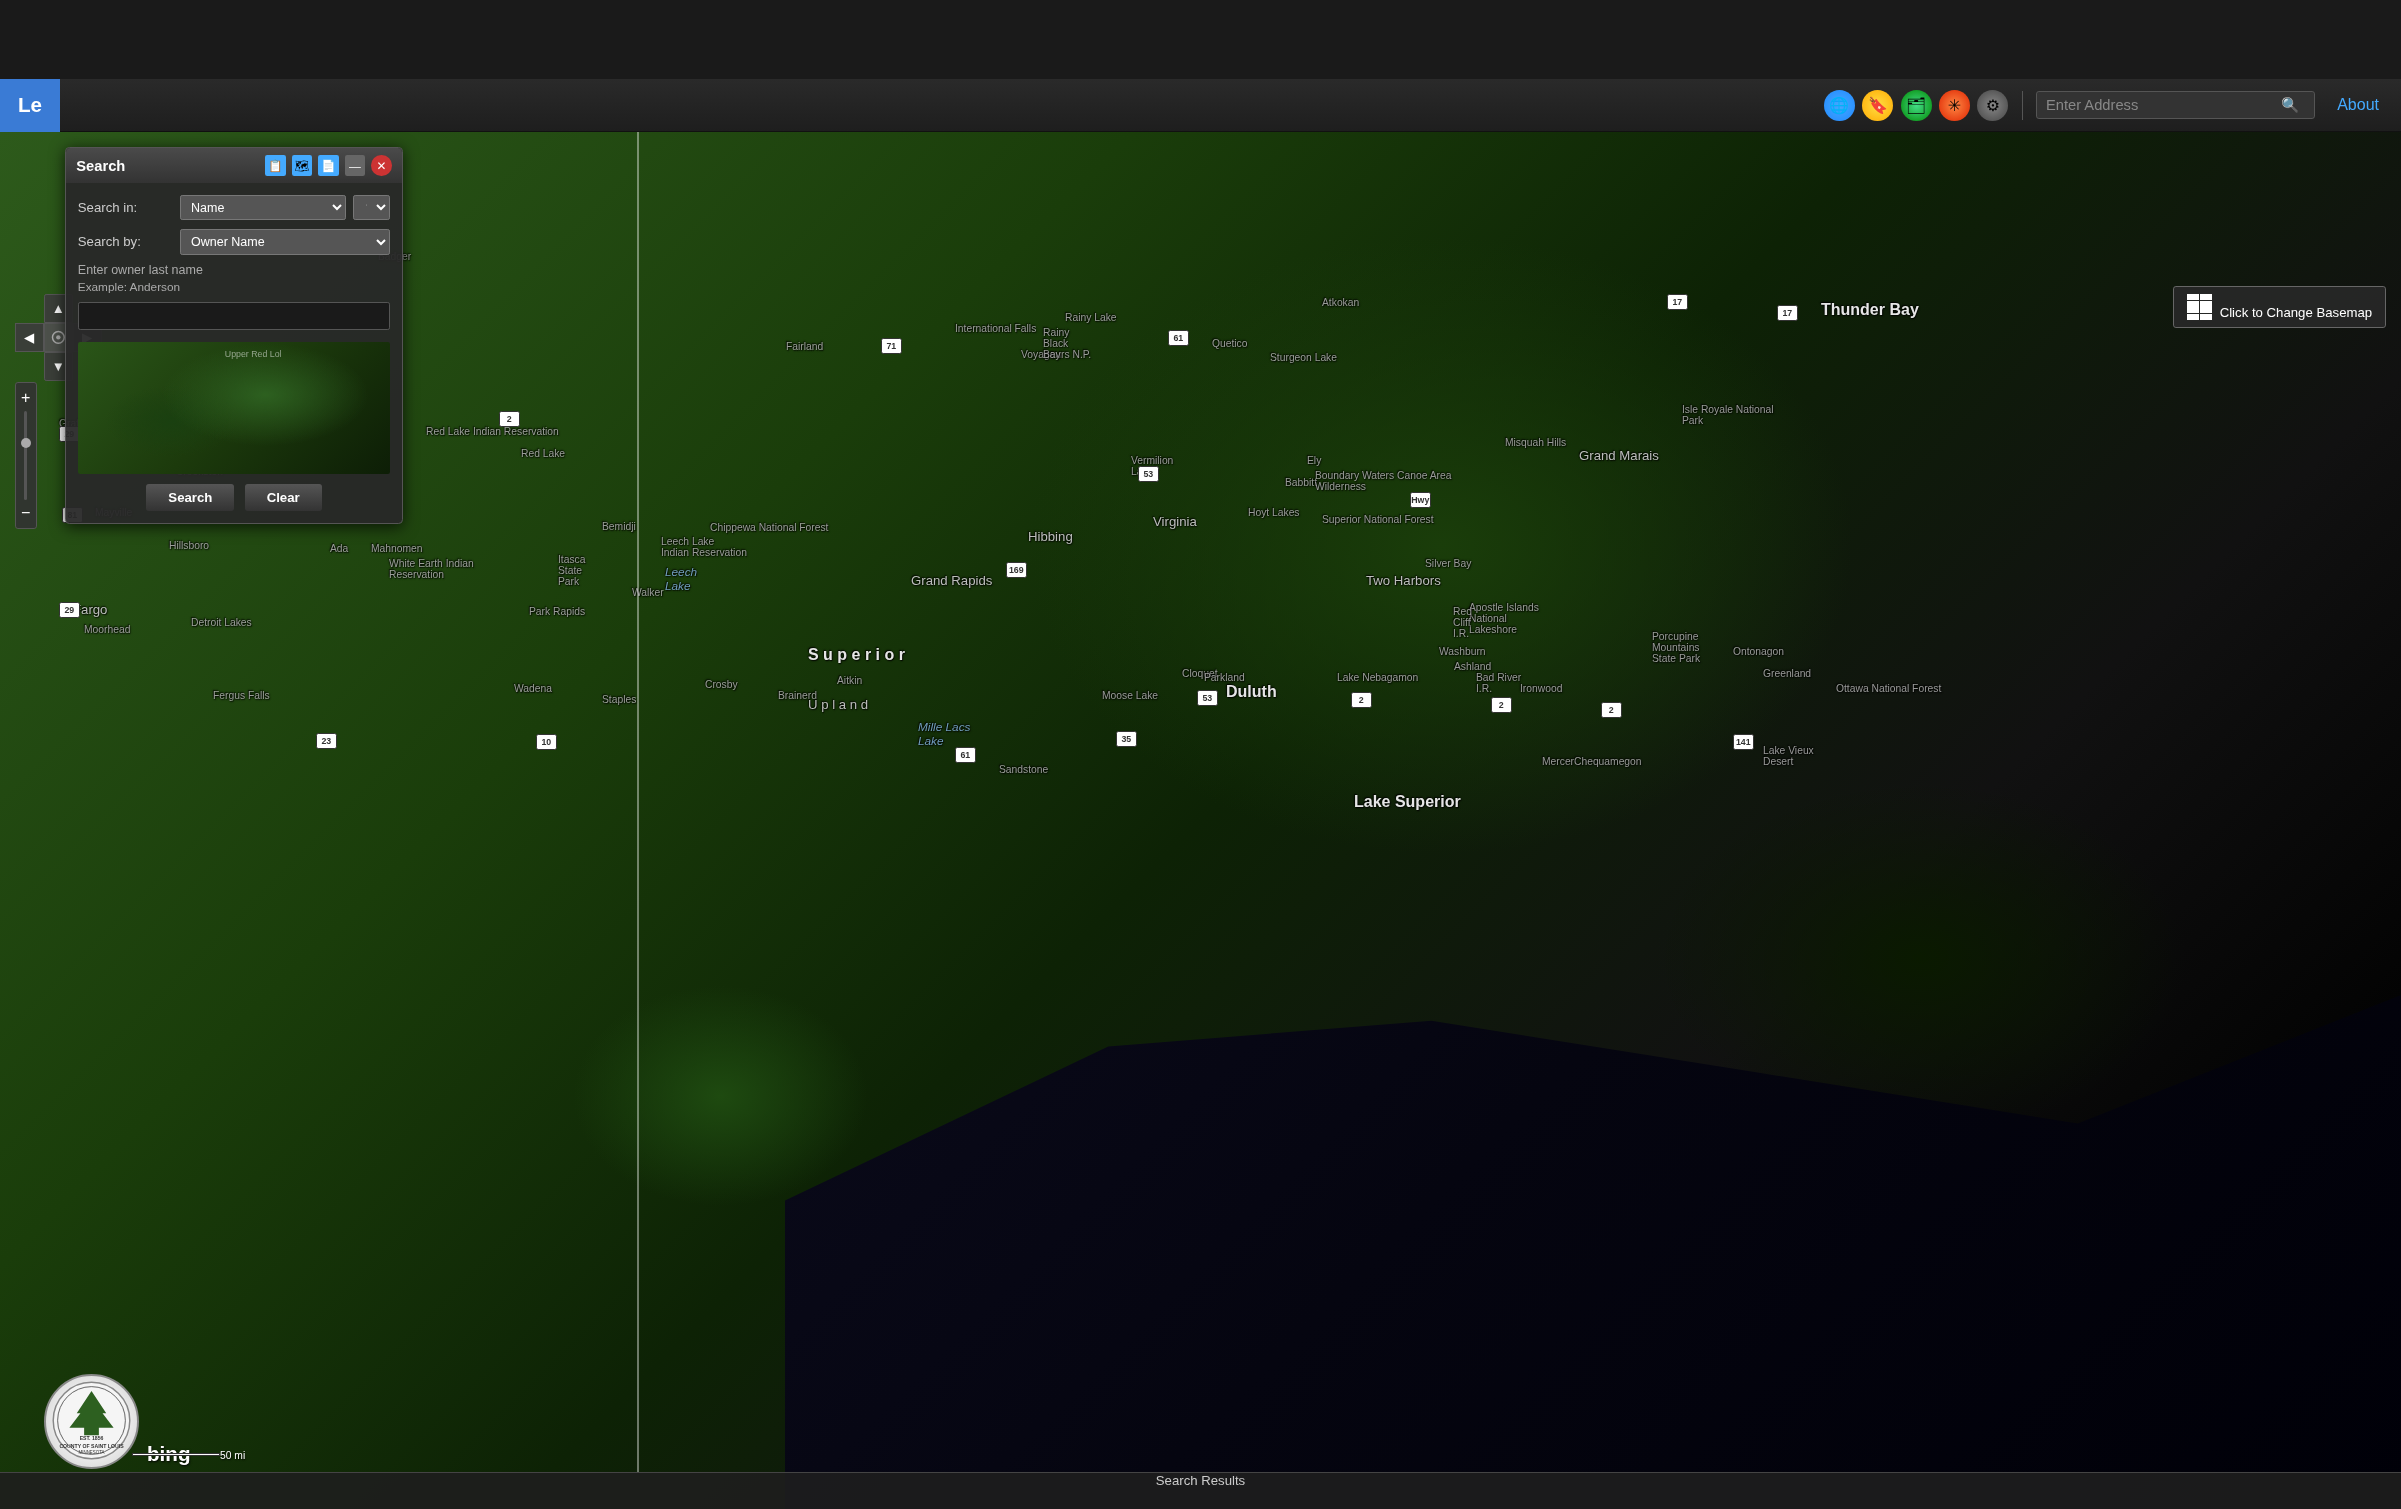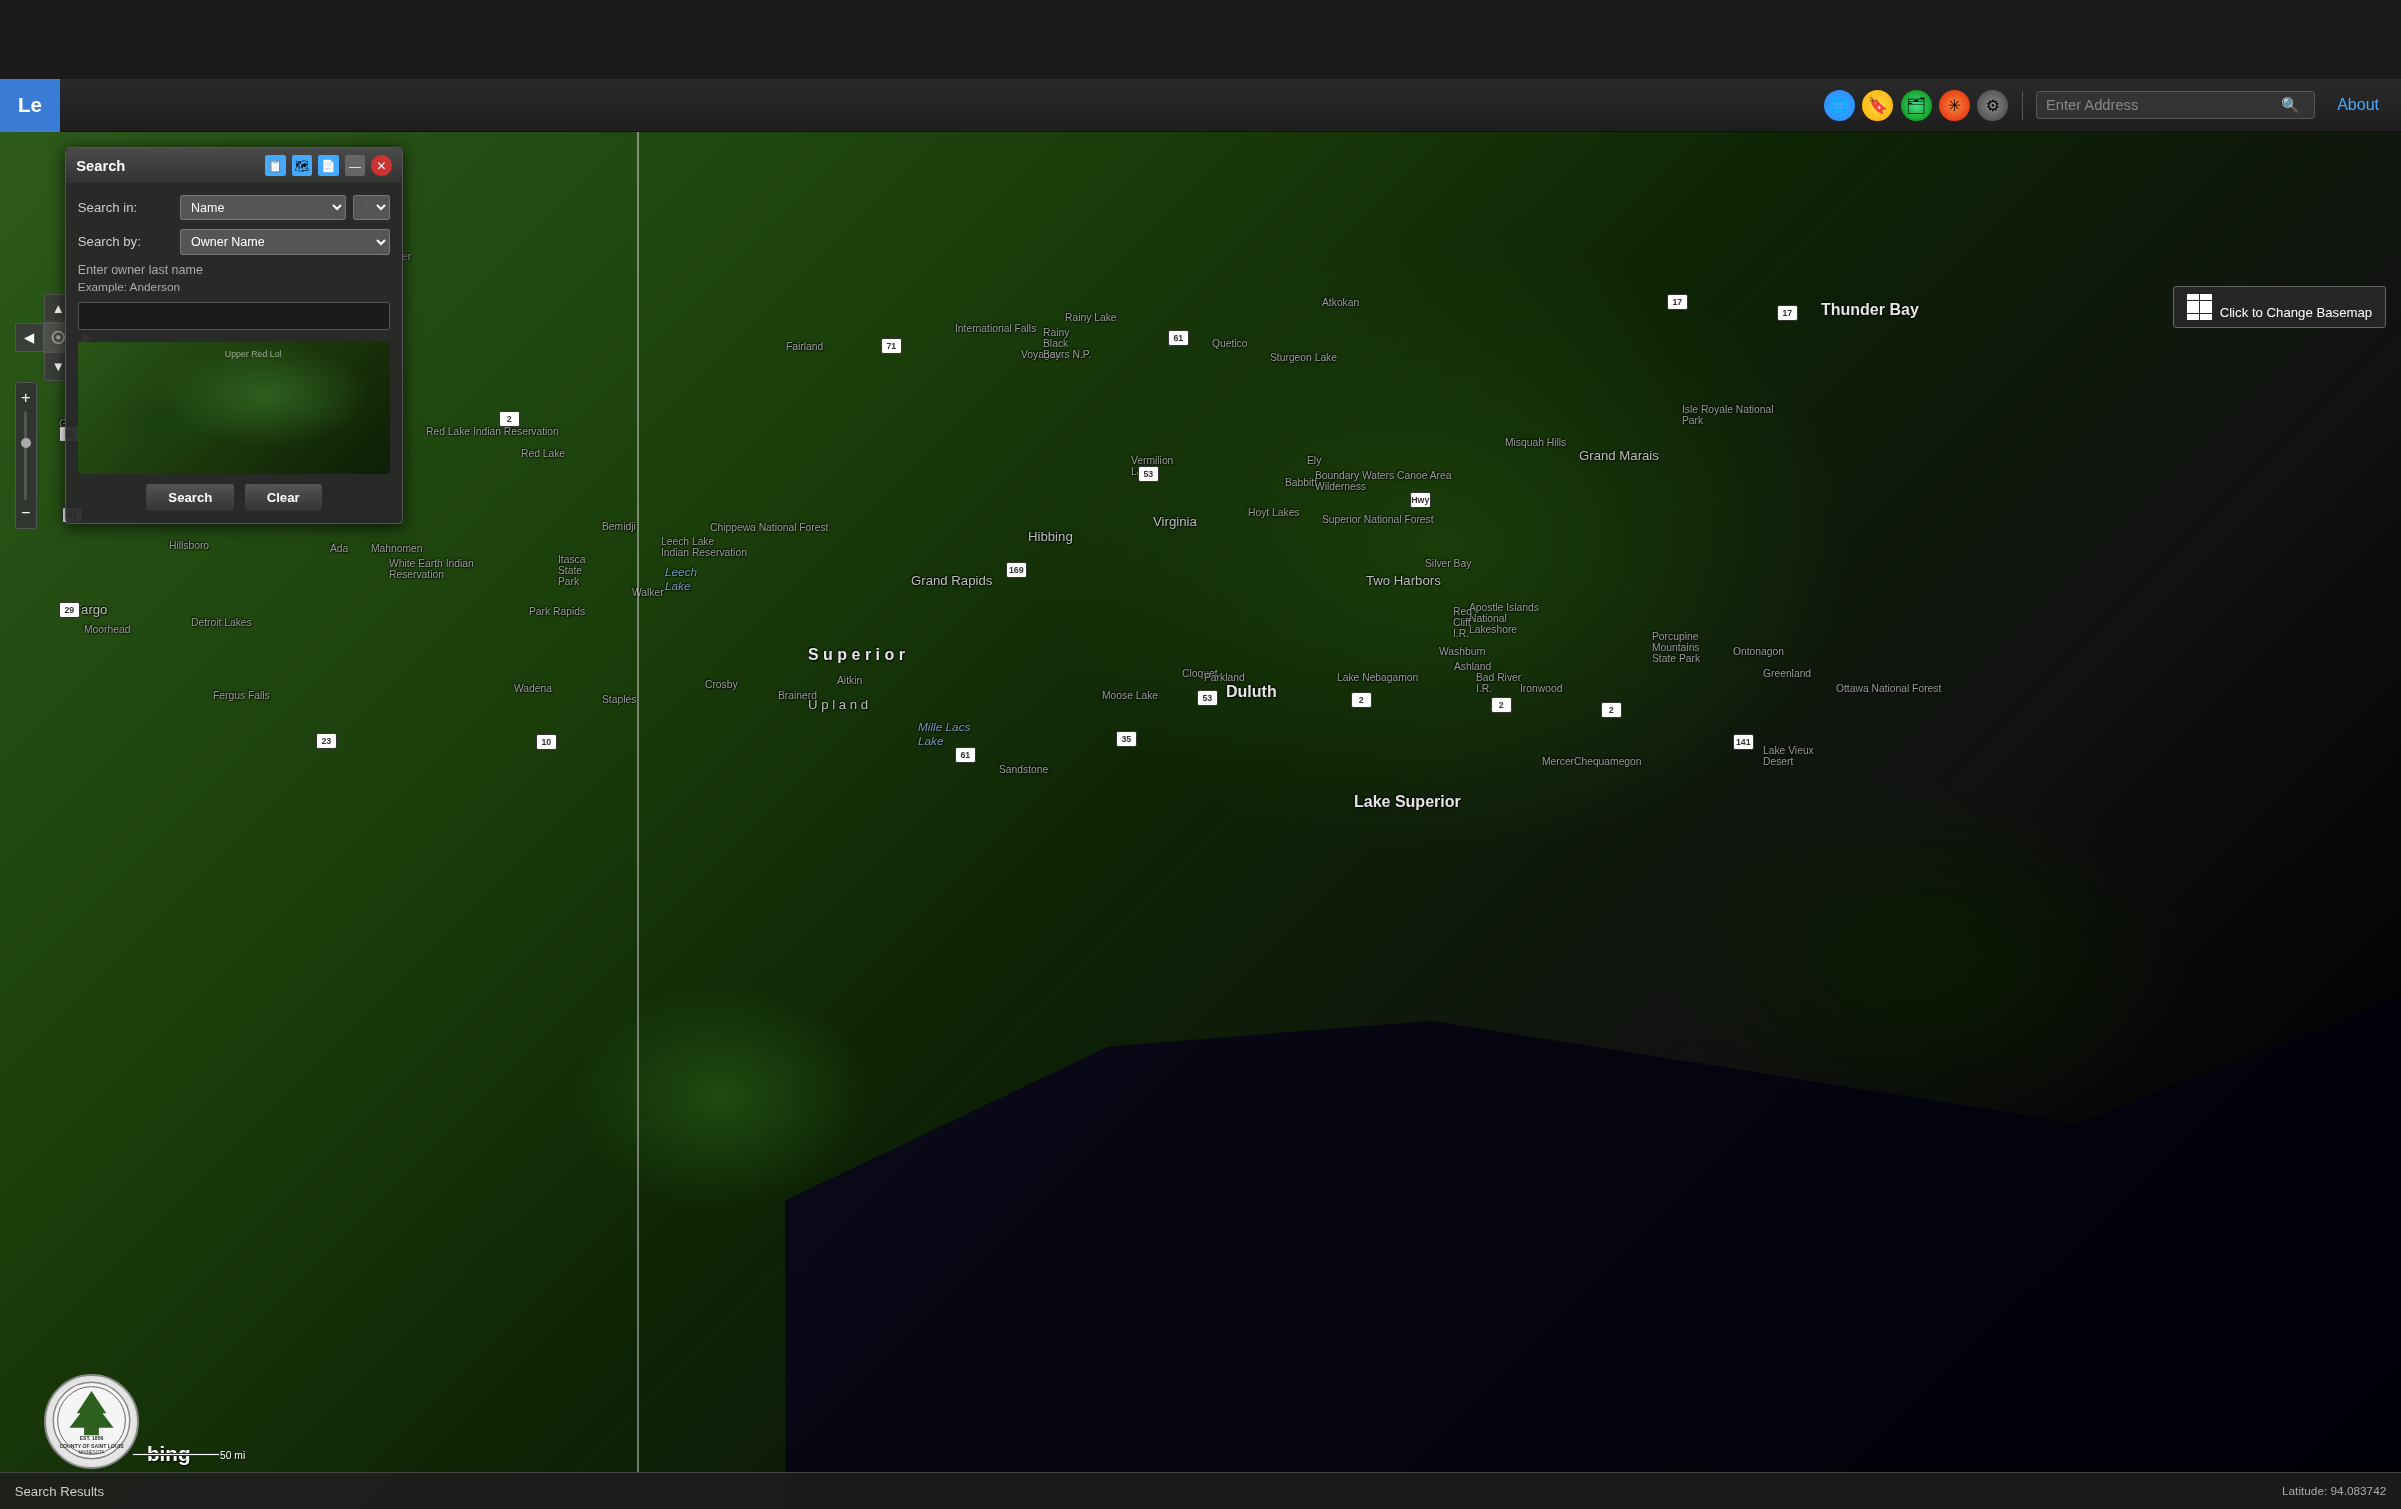--- a/index.html
+++ b/index.html
@@ -310,20 +310,21 @@
       left: 0;
       right: 0;
       height: 37px;
       background: rgba(30,30,30,0.9);
       display: flex;
       align-items: center;
       padding: 0 14.7px;
       z-index: 100;
       border-top: 0.7px solid #444;
       gap: 22px;
+      flex-direction: column;
     }
 
     #search-results-label {
       color: #ccc;
       font-size: 13.2px;
     }
 
     #coord-display {
       color: #aaa;
       font-size: 11.8px;

